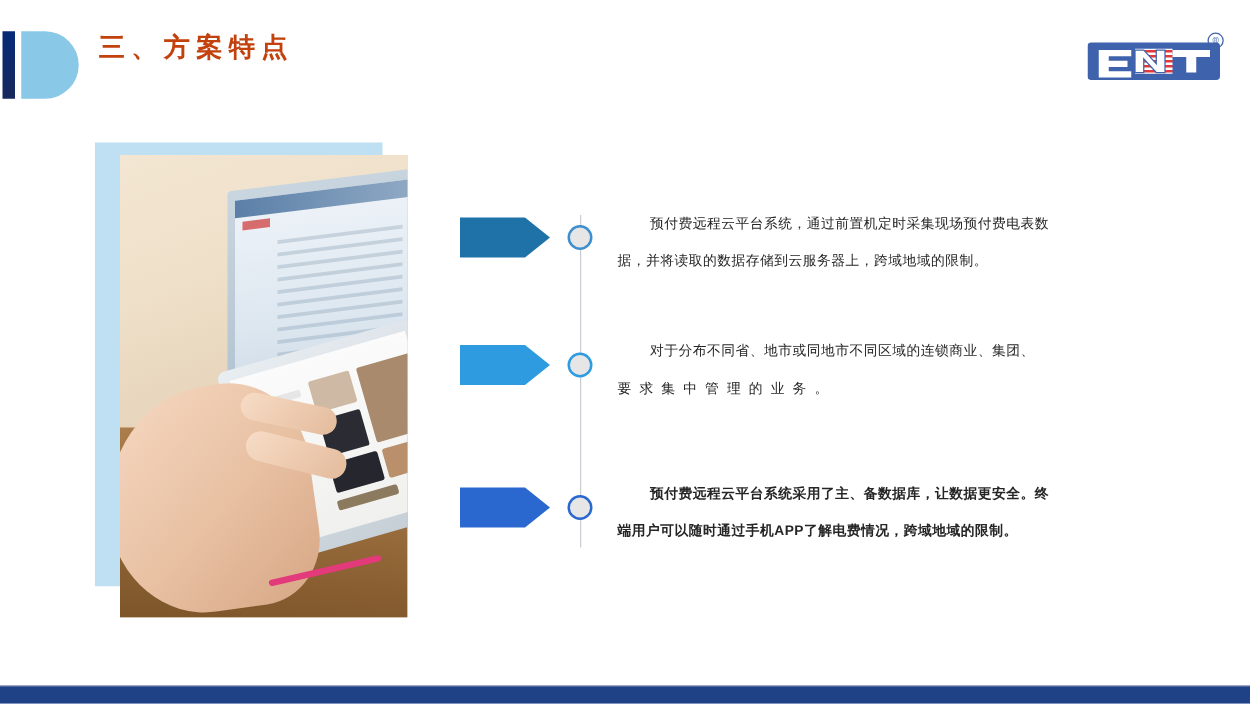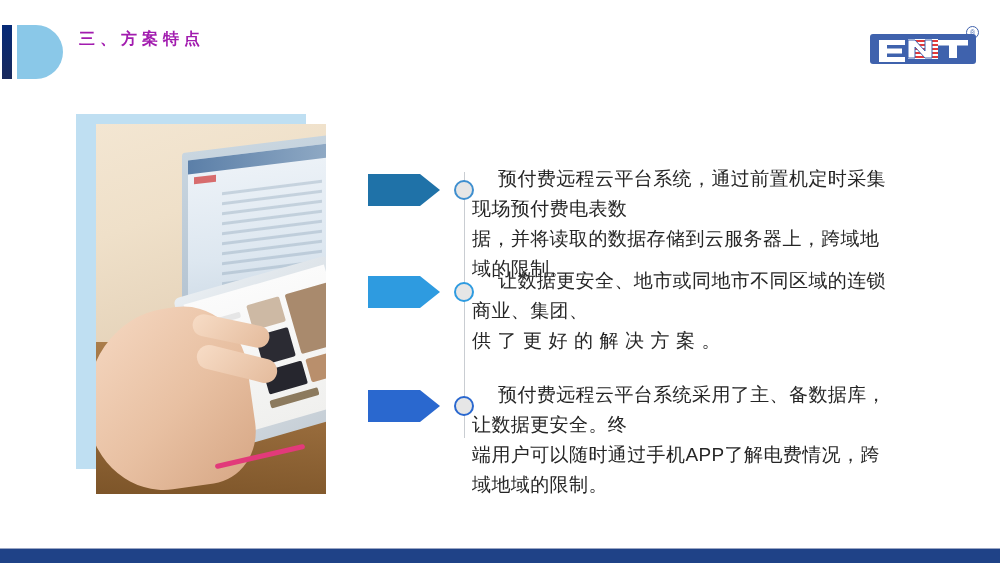--- a/index.html
+++ b/index.html
@@ -33,23 +33,23 @@
     left: 17px; top: 25px;
     width: 46px; height: 54px;
     background: #8ac8e8;
     border-radius: 0 27px 27px 0;
   }
   #title-block {
     position: absolute;
     left: 79px; top: 26px;
   }
   #title-cn {
-    font-size: 16px;
+    font-size: 21px;
     font-weight: bold;
-    color: #a21caf;
+    color: #c2410c;
     letter-spacing: 5px;
     line-height: 26px;
     white-space: nowrap;
   }
   #title-en {
     font-size: 16px;
     color: #1f3864;
     line-height: 22px;
     margin-top: 2px;
     white-space: nowrap;
@@ -204,23 +204,23 @@
     position: absolute;
     left: 94px;
     width: 20px;
     height: 20px;
     border-radius: 50%;
     background: #e6e6e6;
     box-sizing: border-box;
   }
   .tl-text {
     position: absolute;
-    left: 112px;
+    left: 134px;
     width: 420px;
-    font-size: 19px;
+    font-size: 11px;
     line-height: 30px;
     color: #262626;
     letter-spacing: 0.4px;
   }
   .tl-text p {
     margin: 0;
   }
   .tl-text p.indent {
     text-indent: 26px;
   }
@@ -327,31 +327,31 @@
       <p>据，并将读取的数据存储到云服务器上，跨域地域的限制。</p>
     </div>
   </div>
 
   <div class="tl-item" style="top:122px;">
     <svg class="tl-arrow" style="top:2px;" viewBox="0 0 72 36">
       <polygon points="0,2 52,2 72,18 52,34 0,34" fill="#2e9be0"></polygon>
     </svg>
     <div class="tl-circle" style="top:10px; border:2px solid #2e9be0;"></div>
     <div class="tl-text" style="top:-6px;">
-      <p class="indent">让数据更安全、地市或同地市不同区域的连锁商业、集团、</p>
-      <p class="spaced">供了更好的解决方案。</p>
+      <p class="indent">对于分布不同省、地市或同地市不同区域的连锁商业、集团、</p>
+      <p class="spaced">要求集中管理的业务。</p>
     </div>
   </div>
 
   <div class="tl-item" style="top:236px;">
     <svg class="tl-arrow" style="top:2px;" viewBox="0 0 72 36">
       <polygon points="0,2 52,2 72,18 52,34 0,34" fill="#2a68cf"></polygon>
     </svg>
     <div class="tl-circle" style="top:10px; border:2px solid #2a68cf;"></div>
-    <div class="tl-text" style="top:-6px;">
+    <div class="tl-text" style="top:-6px;font-weight:bold;">
       <p class="indent">预付费远程云平台系统采用了主、备数据库，让数据更安全。终</p>
       <p>端用户可以随时通过手机APP了解电费情况，跨域地域的限制。</p>
     </div>
   </div>
 </div>
 
 <div id="bottom-hairline"></div>
 <div id="bottom-bar"></div>
 
 </body></html>

